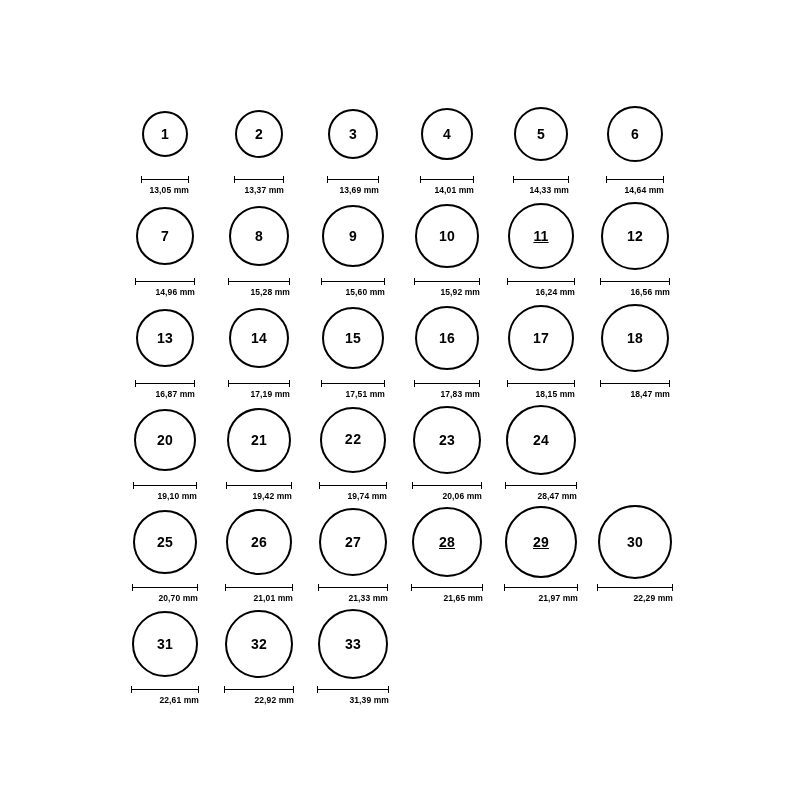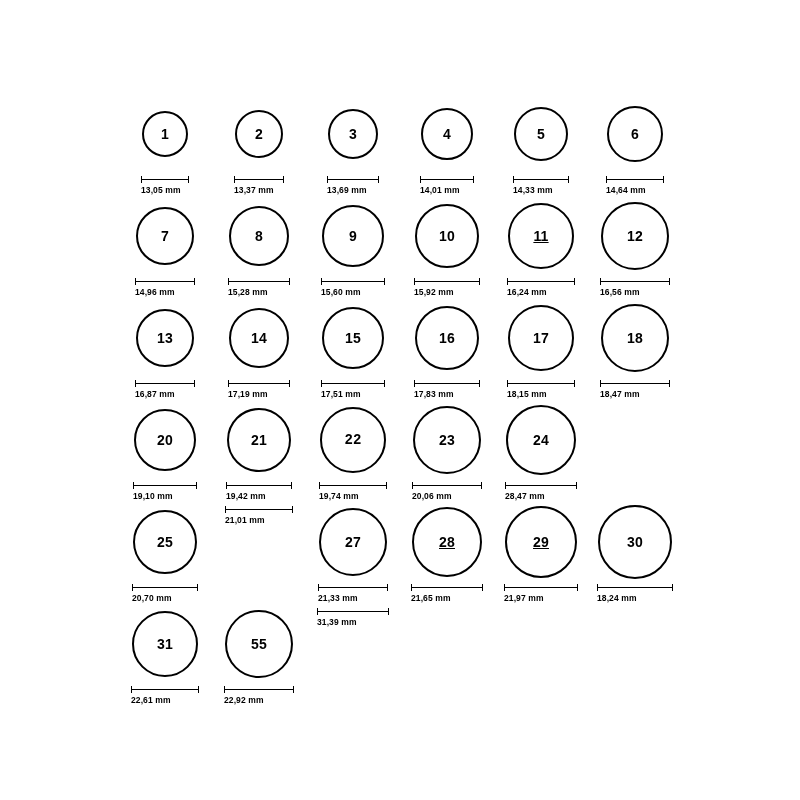--- a/index.html
+++ b/index.html
@@ -52,21 +52,21 @@
   }
   .ring-label {
     font-weight: bold;
     font-size: 14px;
     line-height: 1;
     letter-spacing: 0.2px;
   }
   .dim {
     display: flex;
     flex-direction: column;
-    align-items: flex-start;
+    align-items: flex-end;
     margin-top: 3px;
   }
   .dim-bar {
     position: relative;
     height: 7px;
   }
   .dim-bar .line {
     position: absolute;
     top: 3px;
     left: 0;
@@ -458,20 +458,25 @@
         <div class="dim">
           <div class="dim-bar" style="width: 66px;">
             <span class="line"></span>
             <span class="tick left"></span>
             <span class="tick right"></span>
           </div>
           <div class="dim-text">20,70 mm</div>
         </div>
       </div>
       <div class="cell">
+        <div class="ring-wrap">
+          <div class="ring" style="width: 66px; height: 66px;">
+            <span class="ring-label">26</span>
+          </div>
+        </div>
         <div class="dim">
           <div class="dim-bar" style="width: 68px;">
             <span class="line"></span>
             <span class="tick left"></span>
             <span class="tick right"></span>
           </div>
           <div class="dim-text">21,01 mm</div>
         </div>
       </div>
       <div class="cell">
@@ -524,21 +529,21 @@
           <div class="ring" style="width: 74px; height: 74px;">
             <span class="ring-label">30</span>
           </div>
         </div>
         <div class="dim">
           <div class="dim-bar" style="width: 76px;">
             <span class="line"></span>
             <span class="tick left"></span>
             <span class="tick right"></span>
           </div>
-          <div class="dim-text">18,24 mm</div>
+          <div class="dim-text">22,29 mm</div>
         </div>
       </div>
     </div>
     <div class="row">
       <div class="cell">
         <div class="ring-wrap">
           <div class="ring" style="width: 66px; height: 66px;">
             <span class="ring-label">31</span>
           </div>
         </div>
@@ -547,33 +552,38 @@
             <span class="line"></span>
             <span class="tick left"></span>
             <span class="tick right"></span>
           </div>
           <div class="dim-text">22,61 mm</div>
         </div>
       </div>
       <div class="cell">
         <div class="ring-wrap">
           <div class="ring" style="width: 68px; height: 68px;">
-            <span class="ring-label">55</span>
+            <span class="ring-label">32</span>
           </div>
         </div>
         <div class="dim">
           <div class="dim-bar" style="width: 70px;">
             <span class="line"></span>
             <span class="tick left"></span>
             <span class="tick right"></span>
           </div>
           <div class="dim-text">22,92 mm</div>
         </div>
       </div>
       <div class="cell">
+        <div class="ring-wrap">
+          <div class="ring" style="width: 70px; height: 70px;">
+            <span class="ring-label">33</span>
+          </div>
+        </div>
         <div class="dim">
           <div class="dim-bar" style="width: 72px;">
             <span class="line"></span>
             <span class="tick left"></span>
             <span class="tick right"></span>
           </div>
           <div class="dim-text">31,39 mm</div>
         </div>
       </div>
     </div>

